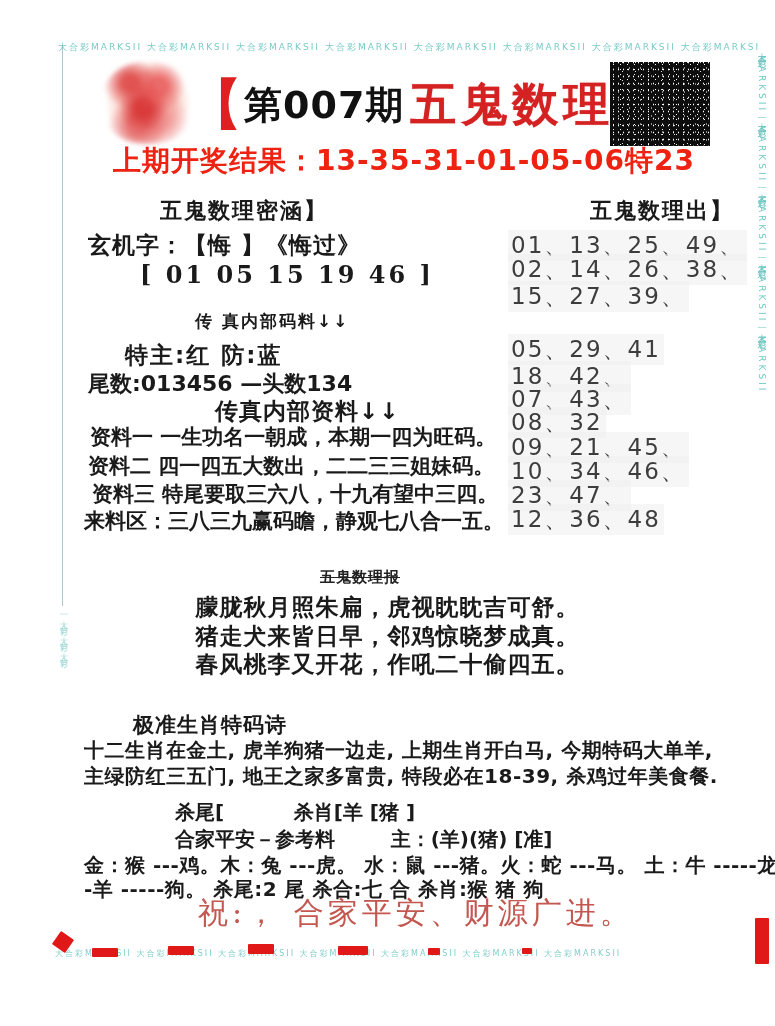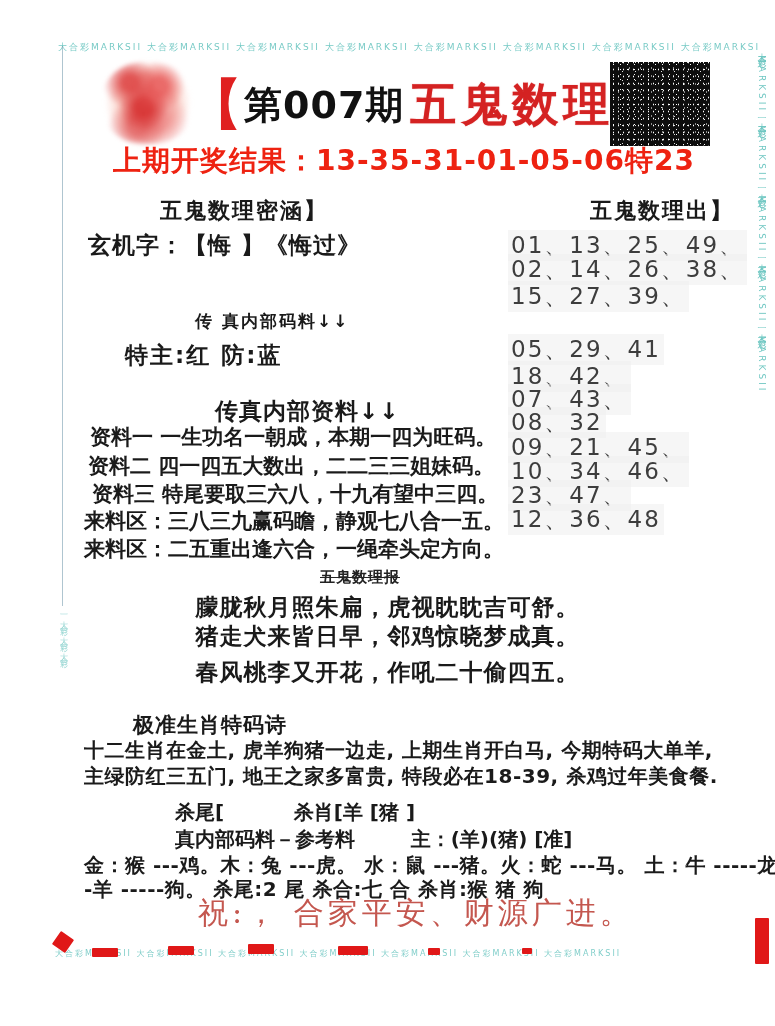--- a/index.html
+++ b/index.html
@@ -123,21 +123,21 @@
     font-size:15px;font-weight:bold;letter-spacing:1px;
     text-decoration:line-through;
     color:#222;
   }
   .poem-line{
     position:absolute;left:0;width:775px;text-align:center;
     font-size:23px;font-weight:bold;letter-spacing:1px;white-space:nowrap;
   }
   .pl0{top:592px;}
   .pl1{top:621px;}
-  .pl2{top:649px;margin-top:8px;}
+  .pl2{top:649px;}
   
   .zheader{position:absolute;left:133px;top:711px;font-size:21px;font-weight:bold;letter-spacing:1px;}
   .zline{position:absolute;left:84px;font-size:20px;font-weight:bold;white-space:nowrap;letter-spacing:0.5px;}
   .zl0{top:737px;}
   .zl1{top:763px;}
   .kill-line{position:absolute;left:175px;top:799px;font-size:20px;font-weight:bold;white-space:pre;}
   .wuxing-line{position:absolute;left:175px;top:826px;font-size:20px;font-weight:bold;white-space:pre;}
   .elem-line{position:absolute;font-size:20px;font-weight:bold;white-space:nowrap;letter-spacing:0.5px;}
   .el0{left:84px;top:852px;}
   .el1{left:84px;top:876px;}
@@ -166,28 +166,29 @@
     <span class="title-name">五鬼数理报</span>
     <span class="title-bracket">】</span>
   </div>
   <div class="noise-box"></div>
   <div class="result-line">上期开奖结果：13-35-31-01-05-06特23</div>
 
   <div class="col-header left-col-header">五鬼数理密涵】</div>
   <div class="col-header right-col-header">五鬼数理出】</div>
 
   <div class="lline mystery">玄机字：【悔 】《悔过》</div>
+  <div class="lline bracket-nums">[ 01 05 15 19 46 ]</div>
   <div class="lline fax-code-header">传 真内部码料↓↓</div>
   <div class="lline special-line">特主:红    防:蓝</div>
+  <div class="lline tail-line">尾数:013456 —头数134</div>
   <div class="lline fax-info-header">传真内部资料↓↓</div>
   <div class="lline info-line il0">资料一 一生功名一朝成，本期一四为旺码。</div>
   <div class="lline info-line il1">资料二  四一四五大数出，二二三三姐妹码。</div>
   <div class="lline info-line il2">资料三  特尾要取三六八，十九有望中三四。</div>
   <div class="lline info-line il3">来料区：三八三九赢码瞻，静观七八合一五。</div>
-  <div class="lline info-line il4">来料区：二五重出逢六合，一绳牵头定方向。</div>
 
   <div class="num-row" style="top:230px">01、13、25、49、</div>
   <div class="num-row" style="top:254px">02、14、26、38、</div>
   <div class="num-row" style="top:281px">15、27、39、</div>
   <div class="num-row" style="top:334px">05、29、41</div>
   <div class="num-row" style="top:361px">18、42、</div>
   <div class="num-row" style="top:384px">07、43、</div>
   <div class="num-row" style="top:407px">08、32</div>
   <div class="num-row" style="top:432px">09、21、45、</div>
   <div class="num-row" style="top:456px">10、34、46、</div>
@@ -196,21 +197,21 @@
 
   <div class="poem-title">五鬼数理报</div>
   <div class="poem-line pl0">朦胧秋月照朱扁，虎视眈眈吉可舒。</div>
   <div class="poem-line pl1">猪走犬来皆日早，邻鸡惊晓梦成真。</div>
   <div class="poem-line pl2">春风桃李又开花，作吼二十偷四五。</div>
 
   <div class="zheader">极准生肖特码诗</div>
   <div class="zline zl0">十二生肖在金土, 虎羊狗猪一边走, 上期生肖开白马, 今期特码大单羊,</div>
   <div class="zline zl1">主绿防红三五门, 地王之家多富贵, 特段必在18-39, 杀鸡过年美食餐.</div>
   <div class="kill-line">杀尾[          杀肖[羊 [猪 ]</div>
-  <div class="wuxing-line">真内部码料－参考料        主：(羊)(猪) [准]</div>
+  <div class="wuxing-line">合家平安－参考料        主：(羊)(猪) [准]</div>
   <div class="elem-line el0">金：猴 ---鸡。木：兔 ---虎。 水：鼠 ---猪。火：蛇 ---马。 土：牛 -----龙 ----</div>
   <div class="elem-line el1">-羊 -----狗。 杀尾:2 尾 杀合:七 合 杀肖:猴 猪 狗</div>
 
   <div class="blessing">祝:，  合家平安、财源广进。</div>
 
   <div class="red-fragment rf1"></div>
   <div class="red-fragment rf2"></div>
   <div class="red-fragment rf3"></div>
   <div class="red-fragment rf4"></div>
   <div class="red-fragment rf5"></div>

